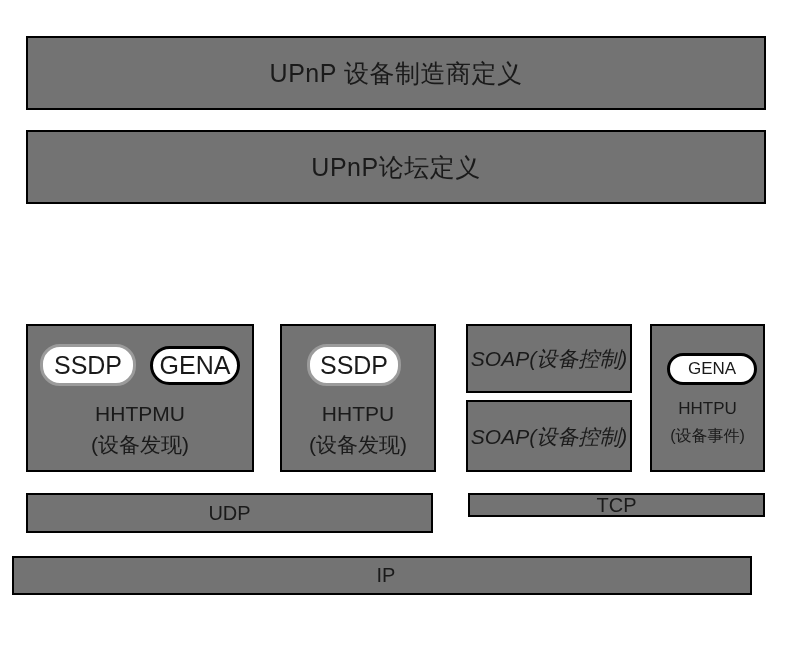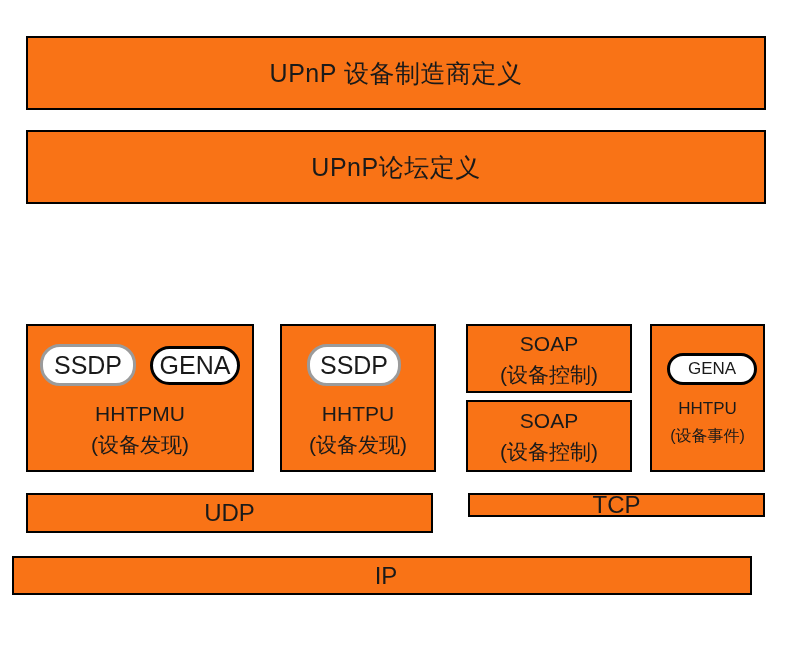--- a/index.html
+++ b/index.html
@@ -16,21 +16,21 @@
     overflow: hidden;
   }
   .diagram {
     position: absolute;
     inset: 0;
   }
   .box {
     position: absolute;
     box-sizing: border-box;
     border: 2px solid #000000;
-    background: #f97316;
+    background: #737373;
   }
   
   .layer {
     left: 26px;
     width: 740px;
     height: 74px;
     display: flex;
     align-items: center;
     justify-content: center;
     font-size: 25px;
@@ -72,36 +72,37 @@
     font-size: 21px;
     line-height: 31px;
   }
   .proto-name { top: 72px; }
   .proto-role { top: 103px; }
   #box-http .proto-name { top: 70px; font-size: 17px; line-height: 26px; }
   #box-http .proto-role { top: 97px; font-size: 16px; line-height: 26px; }
 
   .soap-box {
     display: flex;
-    flex-direction: column;
+    flex-direction: row;
     align-items: center;
     justify-content: center;
+    font-style: italic;
   }
   .soap-box .line {
     font-size: 21px;
     line-height: 31px;
     text-align: center;
   }
 
   
   .bar {
     display: flex;
     align-items: center;
     justify-content: center;
-    font-size: 24px;
+    font-size: 20px;
   }
   #box-udp { left: 26px;  top: 493px; width: 407px; height: 40px; }
   #box-tcp { left: 468px; top: 493px; width: 297px; height: 24px; }
   #box-ip  { left: 12px;  top: 556px; width: 740px; height: 39px; padding-left: 8px; }
 </style>
 </head>
 <body>
 
 <div class="diagram">
 

